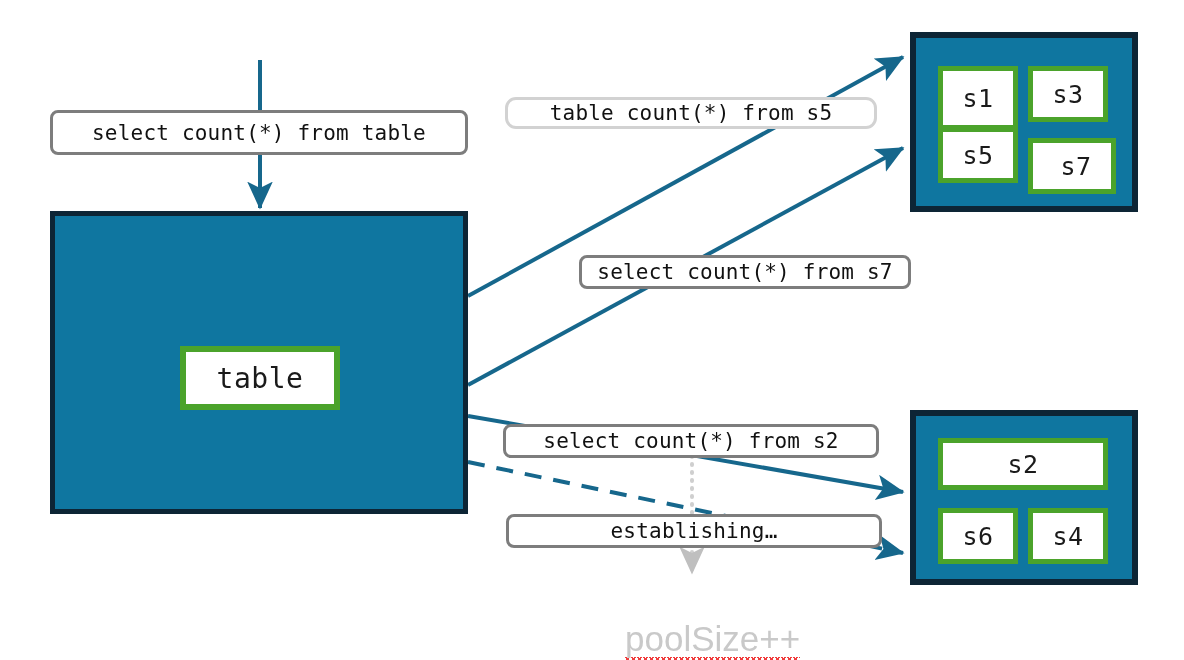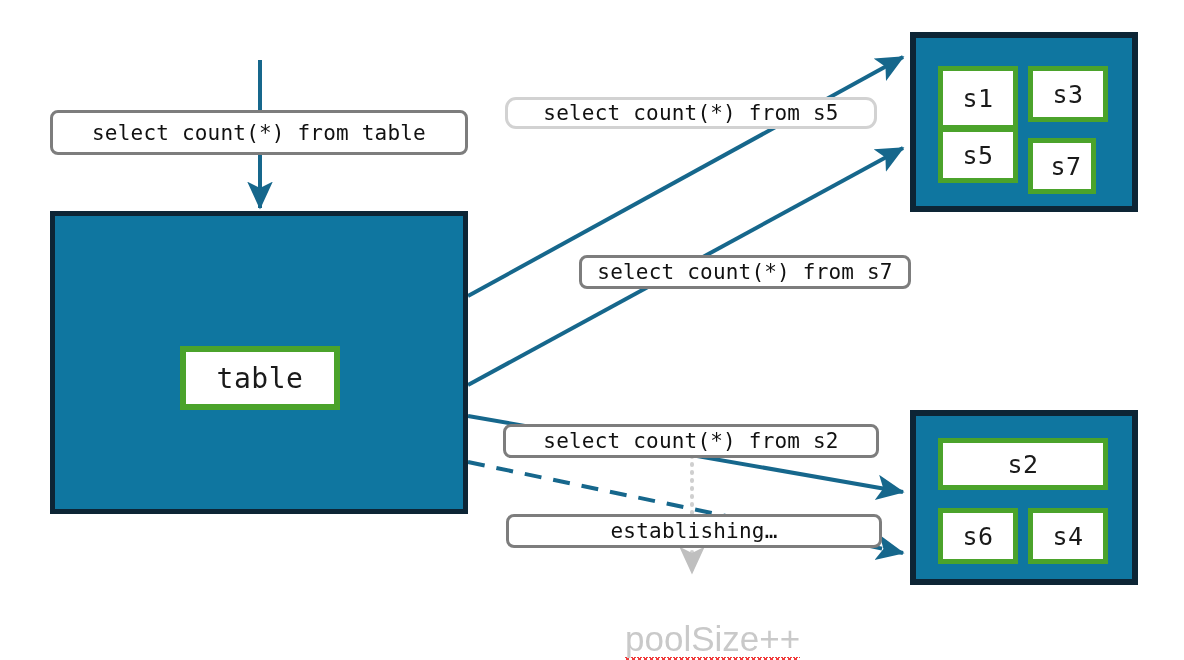--- a/index.html
+++ b/index.html
@@ -131,31 +131,31 @@
 
   <div class="table-box" style="left:50px; top:211px; width:418px; height:303px;">
   </div>
   <div class="node big" style="left:180px; top:311px; width:160px; height:64px;margin-top:35px;">table</div>
 
   <div class="group-box" style="left:910px; top:32px; width:228px; height:180px;">
   </div>
   <div class="node" style="left:938px; top:66px; width:80px; height:64px;">s1</div>
   <div class="node" style="left:1028px; top:66px; width:80px; height:56px;">s3</div>
   <div class="node" style="left:938px; top:127px; width:80px; height:56px;">s5</div>
-  <div class="node" style="left:1028px; top:138px; width:68px; height:56px;padding-left:8px;">s7</div>
+  <div class="node" style="left:1028px; top:138px; width:88px; height:56px;padding-left:8px;">s7</div>
 
   <div class="group-box" style="left:910px; top:410px; width:228px; height:175px;">
   </div>
   <div class="node" style="left:938px; top:438px; width:170px; height:52px;">s2</div>
   <div class="node" style="left:938px; top:508px; width:80px; height:56px;">s6</div>
   <div class="node" style="left:1028px; top:508px; width:80px; height:56px;">s4</div>
 
   <div class="pill front" style="left:50px; top:110px; width:418px; height:45px;">select count(*) from table</div>
 
-  <div class="pill faded" style="left:505px; top:97px; width:372px; height:32px;">select count(*) from s5</div>
+  <div class="pill faded" style="left:505px; top:97px; width:372px; height:32px;">table count(*) from s5</div>
 
 
   <div class="pill front" style="left:579px; top:255px; width:332px; height:34px;">select count(*) from s7</div>
 
   <div class="pill front" style="left:503px; top:424px; width:376px; height:34px;">select count(*) from s2</div>
 
   <div class="pill front" style="left:506px; top:514px; width:376px; height:34px;">establishing…</div>
 
   <div class="ghost-text" style="left:625px; top:593px;">
     <span class="squiggle">poolSize++</span>

